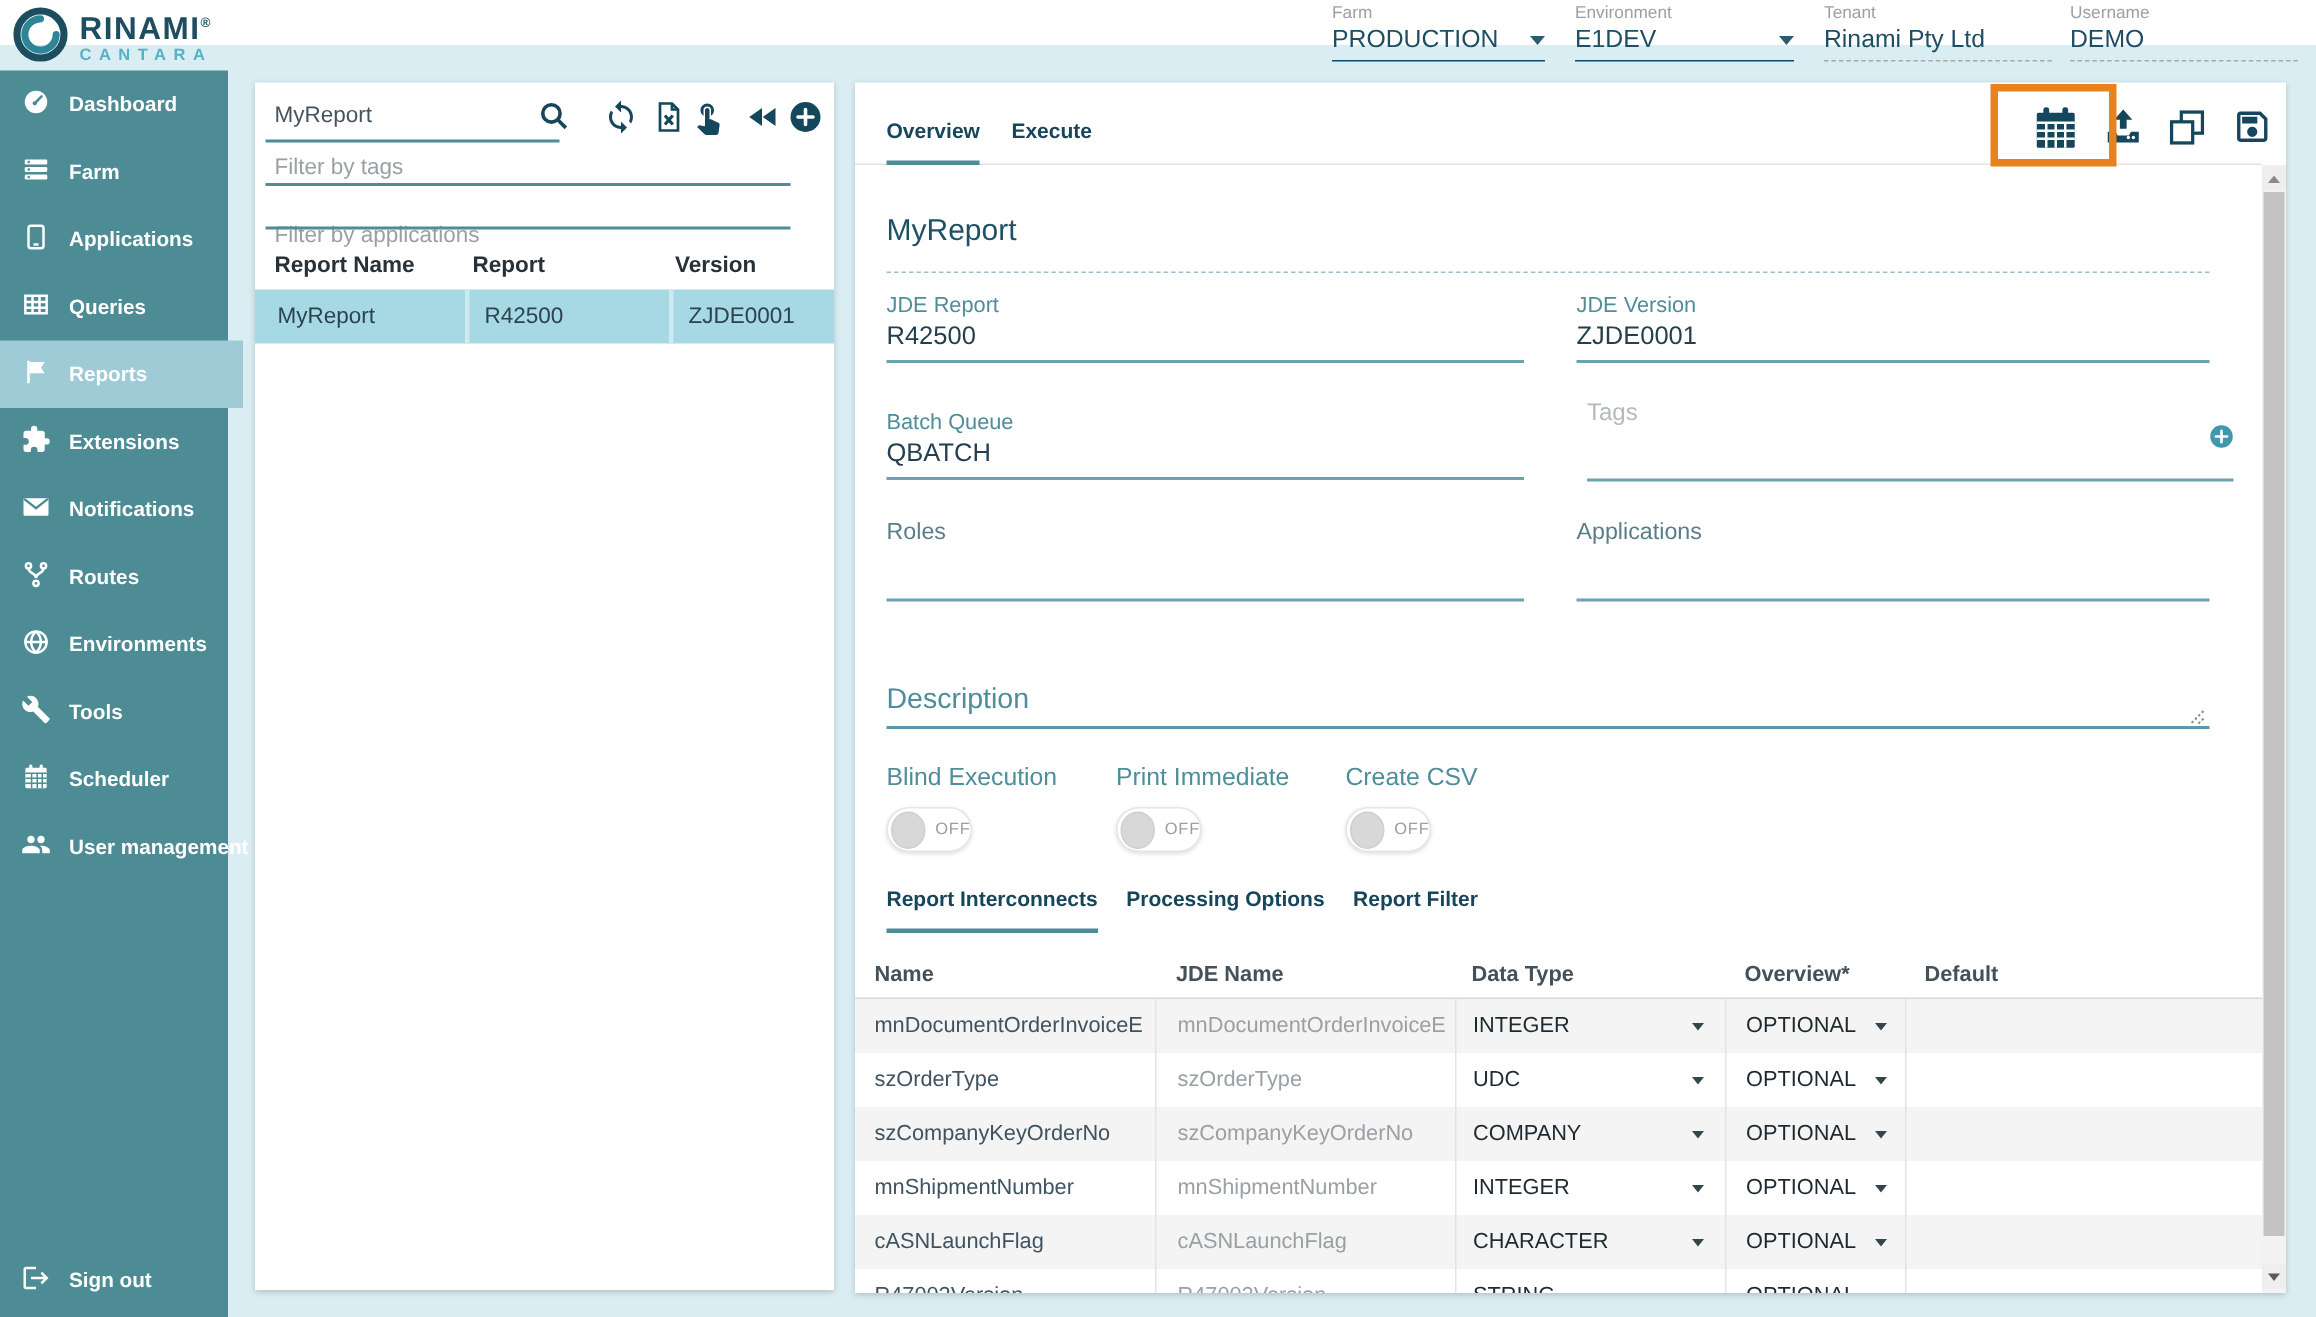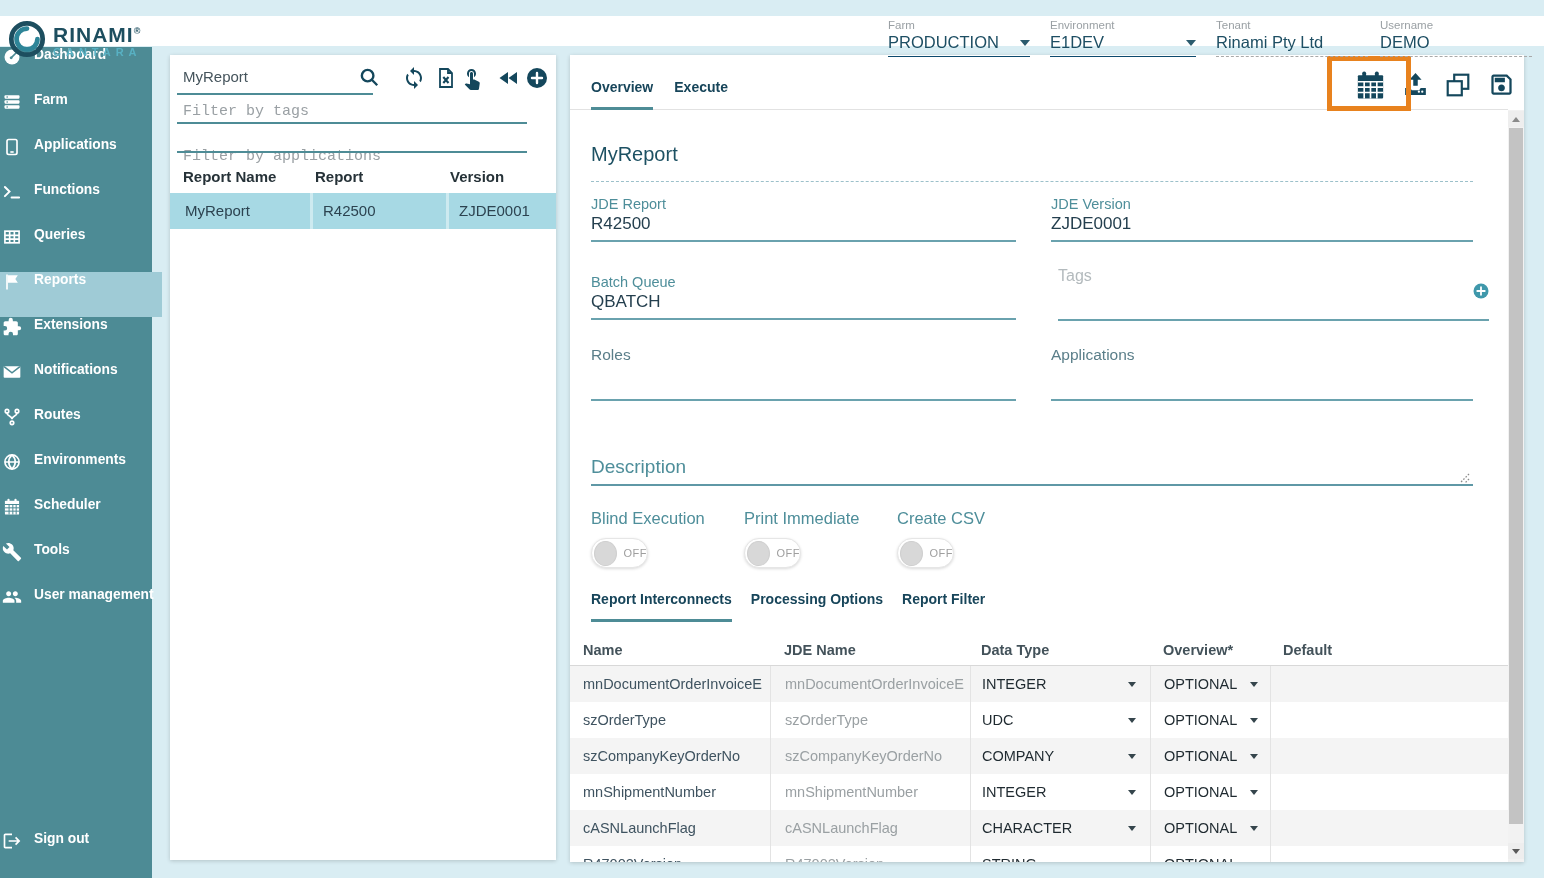--- a/index.html
+++ b/index.html
@@ -1,53 +1,53 @@
 <!DOCTYPE html>
 <html><head>
 <meta charset="utf-8">
 <style>
   * { margin:0; padding:0; box-sizing:border-box; }
   html,body { background:#d9edf3; }
   body { font-family:"Liberation Sans", sans-serif; }
   .app { position:relative; width:1544px; height:878px; background:#d9edf3; overflow:hidden; }
 
   
-  .topbar { position:absolute; left:0; top:16px; width:1544px; height:30px; background:#ffffff; z-index:5; }
+  .topbar { position:absolute; left:0; top:0; width:1544px; height:30px; background:#ffffff; z-index:5; }
   .logo { position:absolute; left:8px; top:4px; display:flex; align-items:center; gap:7px; }
   .logo-text { display:flex; flex-direction:column; line-height:1; }
   .logo-name { font-size:21px; font-weight:bold; color:#1d4e5f; letter-spacing:1px; }
   .logo-name sup { font-size:9px; color:#1d4e5f; }
   .logo-sub { font-size:11px; color:#58b1c3; letter-spacing:5px; margin-top:2px; font-weight:bold; }
 
   .hfield { position:absolute; top:3px; }
   .hfield .hlabel { font-size:11.5px; color:#9aa0a4; display:block; margin-bottom:2px; }
   .hval { display:flex; justify-content:space-between; align-items:center; font-size:16.5px; color:#1d4e63; padding-bottom:4px; }
   .hfield.select .hval { border-bottom:1px solid #0c4a6e; }
   .hfield.text .hval { border-bottom:1px dashed #a9a9a9; }
   .hf-farm { left:888px; } .hf-farm .hval { width:142px; }
   .hf-env  { left:1050px; } .hf-env .hval { width:146px; }
   .hf-tenant { left:1216px; } .hf-tenant .hval { width:152px; }
   .hf-user { left:1380px; } .hf-user .hval { width:152px; }
   .hcaret { width:0; height:0; border-left:5px solid transparent; border-right:5px solid transparent; border-top:6px solid #2b5b6e; }
 
   
   .sidebar { position:absolute; left:0; top:47px; width:152px; height:831px; background:#4d8b95; display:flex; flex-direction:column; overflow:visible; z-index:4; }
-  .side-item { height:45px; display:flex; gap:12px; padding-left:2px; color:#ffffff; font-size:13.8px; font-weight:bold; white-space:nowrap; cursor:pointer; }
+  .side-item { height:45px; display:flex; align-items:center; gap:12px; padding-left:14px; color:#ffffff; font-size:13.8px; font-weight:bold; white-space:nowrap; cursor:pointer; }
   .side-item.selected { background:#9fcbd6; width:162px; }
   .side-spacer { flex:1; }
   .side-item svg { flex:0 0 auto; }
 
   
   .list-panel { position:absolute; left:170px; top:55px; width:386px; height:805px; background:#ffffff; box-shadow:0 1px 4px rgba(0,0,0,.18); z-index:3; }
   .search-input { position:absolute; left:13px; top:13px; width:168px; border:none; outline:none; font-size:15px; color:#45545c; font-family:inherit; background:transparent; }
   .search-icon { position:absolute; left:188px; top:11px; color:#14475c; cursor:pointer; }
   .lp-underline1 { position:absolute; left:7px; top:38px; width:196px; height:2px; background:#4e8c96; }
   .lp-icon { position:absolute; top:11px; color:#14475c; cursor:pointer; }
   .lp-refresh { left:232px; } .lp-excel { left:264px; } .lp-hand { left:290px; } .lp-rewind { left:327px; } .lp-add { left:355px; }
-  .filter-input { position:absolute; left:13px; border:none; outline:none; font-size:15px; color:#45545c; width:330px; font-family:Liberation Mono, monospace; background:transparent; }
+  .filter-input { position:absolute; left:13px; border:none; outline:none; font-size:15px; color:#45545c; width:330px; font-family:Liberation Sans, sans-serif; background:transparent; }
   .filter-input::placeholder { color:#9aa0a4; opacity:1; }
   .f1 { top:48px; } .f2 { top:93px; }
   .lp-underline2 { position:absolute; left:7px; top:67px; width:350px; height:1.5px; background:#4e8c96; }
   .lp-underline3 { position:absolute; left:7px; top:96px; width:350px; height:1.5px; background:#4e8c96; }
   .lp-header { position:absolute; left:0; top:105px; width:386px; height:33px; display:grid; grid-template-columns:140px 136px 110px; align-items:center; font-size:15px; font-weight:bold; color:#263238; }
   .lp-header > div { padding-left:13px; }
   .lp-header > div:nth-child(2) { padding-left:5px; }
   .lp-header > div:nth-child(3) { padding-left:4px; }
   .lp-rows { position:absolute; left:0; top:138px; width:386px; }
   .lp-row { height:36px; display:grid; grid-template-columns:140px 136px 110px; align-items:center; font-size:15px; color:#2c4350; cursor:pointer; }
@@ -190,27 +190,20 @@
       <span>Farm</span>
     </div>
     <div class="side-item">
       <span><svg width="20" height="20" viewBox="0 0 24 24" fill="none" stroke="#fff" stroke-width="2">
             <rect x="6" y="3" width="12" height="18" rx="2"></rect>
             <path d="M10 18h4"></path>
           </svg></span>
       <span>Applications</span>
     </div>
     <div class="side-item">
-      <span><svg width="20" height="20" viewBox="0 0 24 24" fill="none" stroke="#fff" stroke-width="2.4" stroke-linecap="round">
-            <path d="M3.5 6l5.5 5.5L3.5 17"></path>
-            <path d="M11.5 18.5h9"></path>
-          </svg></span>
-      <span>Functions</span>
-    </div>
-    <div class="side-item">
       <span><svg width="20" height="20" viewBox="0 0 24 24" fill="none" stroke="#fff" stroke-width="2">
             <rect x="3.5" y="5" width="17" height="14"></rect>
             <path d="M3.5 10h17M3.5 14.5h17M9.2 5v14M14.8 5v14"></path>
           </svg></span>
       <span>Queries</span>
     </div>
     <div class="side-item selected">
       <span><svg width="20" height="20" viewBox="0 0 24 24" fill="#fff">
             <rect x="5" y="3" width="2" height="18"></rect>
             <path d="M7 4h12l-3 4.5L19 13H7z"></path>
@@ -241,32 +234,32 @@
     </div>
     <div class="side-item">
       <span><svg width="20" height="20" viewBox="0 0 24 24" fill="none" stroke="#fff" stroke-width="2">
             <circle cx="12" cy="12" r="8.5"></circle>
             <path d="M3.5 12h17M12 3.5c-5.2 5-5.2 12 0 17M12 3.5c5.2 5 5.2 12 0 17"></path>
           </svg></span>
       <span>Environments</span>
     </div>
     <div class="side-item">
       <span><svg width="20" height="20" viewBox="0 0 24 24" fill="#fff">
+            <path d="M22.7 19l-9.1-9.1c.9-2.3.4-5-1.5-6.9-2-2-5-2.4-7.4-1.3L9 6 6 9 1.6 4.7C.4 7.1.9 10.1 2.9 12.1c1.9 1.9 4.6 2.4 6.9 1.5l9.1 9.1c.4.4 1 .4 1.4 0l2.3-2.3c.5-.4.5-1.1.1-1.4z"></path>
+          </svg></span>
+      <span>Tools</span>
+    </div>
+    <div class="side-item">
+      <span><svg width="20" height="20" viewBox="0 0 24 24" fill="#fff">
             <rect x="6.5" y="2" width="2.6" height="5" rx="1.2"></rect>
             <rect x="14.9" y="2" width="2.6" height="5" rx="1.2"></rect>
             <rect x="3.5" y="4.5" width="17" height="16.5" rx="1"></rect>
             <path d="M3.5 9h17M3.5 13h17M3.5 17h17M8.5 9v12M13 9v12M17 9v12" stroke="#4d8b95" stroke-width="1.2" fill="none"></path>
           </svg></span>
       <span>Scheduler</span>
-    </div>
-    <div class="side-item">
-      <span><svg width="20" height="20" viewBox="0 0 24 24" fill="#fff">
-            <path d="M22.7 19l-9.1-9.1c.9-2.3.4-5-1.5-6.9-2-2-5-2.4-7.4-1.3L9 6 6 9 1.6 4.7C.4 7.1.9 10.1 2.9 12.1c1.9 1.9 4.6 2.4 6.9 1.5l9.1 9.1c.4.4 1 .4 1.4 0l2.3-2.3c.5-.4.5-1.1.1-1.4z"></path>
-          </svg></span>
-      <span>Tools</span>
     </div>
     <div class="side-item">
       <span><svg width="20" height="20" viewBox="0 0 24 24" fill="#fff">
             <path d="M16 11c1.66 0 2.99-1.34 2.99-3S17.66 5 16 5c-1.66 0-3 1.34-3 3s1.34 3 3 3zm-8 0c1.66 0 2.99-1.34 2.99-3S9.66 5 8 5C6.34 5 5 6.34 5 8s1.34 3 3 3zm0 2c-2.33 0-7 1.17-7 3.5V19h14v-2.5c0-2.33-4.67-3.5-7-3.5zm8 0c-.29 0-.62.02-.97.05 1.16.84 1.97 1.97 1.97 3.45V19h6v-2.5c0-2.33-4.67-3.5-7-3.5z"></path>
           </svg></span>
       <span>User management</span>
     </div>
     <div class="side-spacer"></div>
     <div class="side-item" style="margin-bottom:2px;">
       <span><svg width="20" height="20" viewBox="0 0 24 24" fill="#fff">

